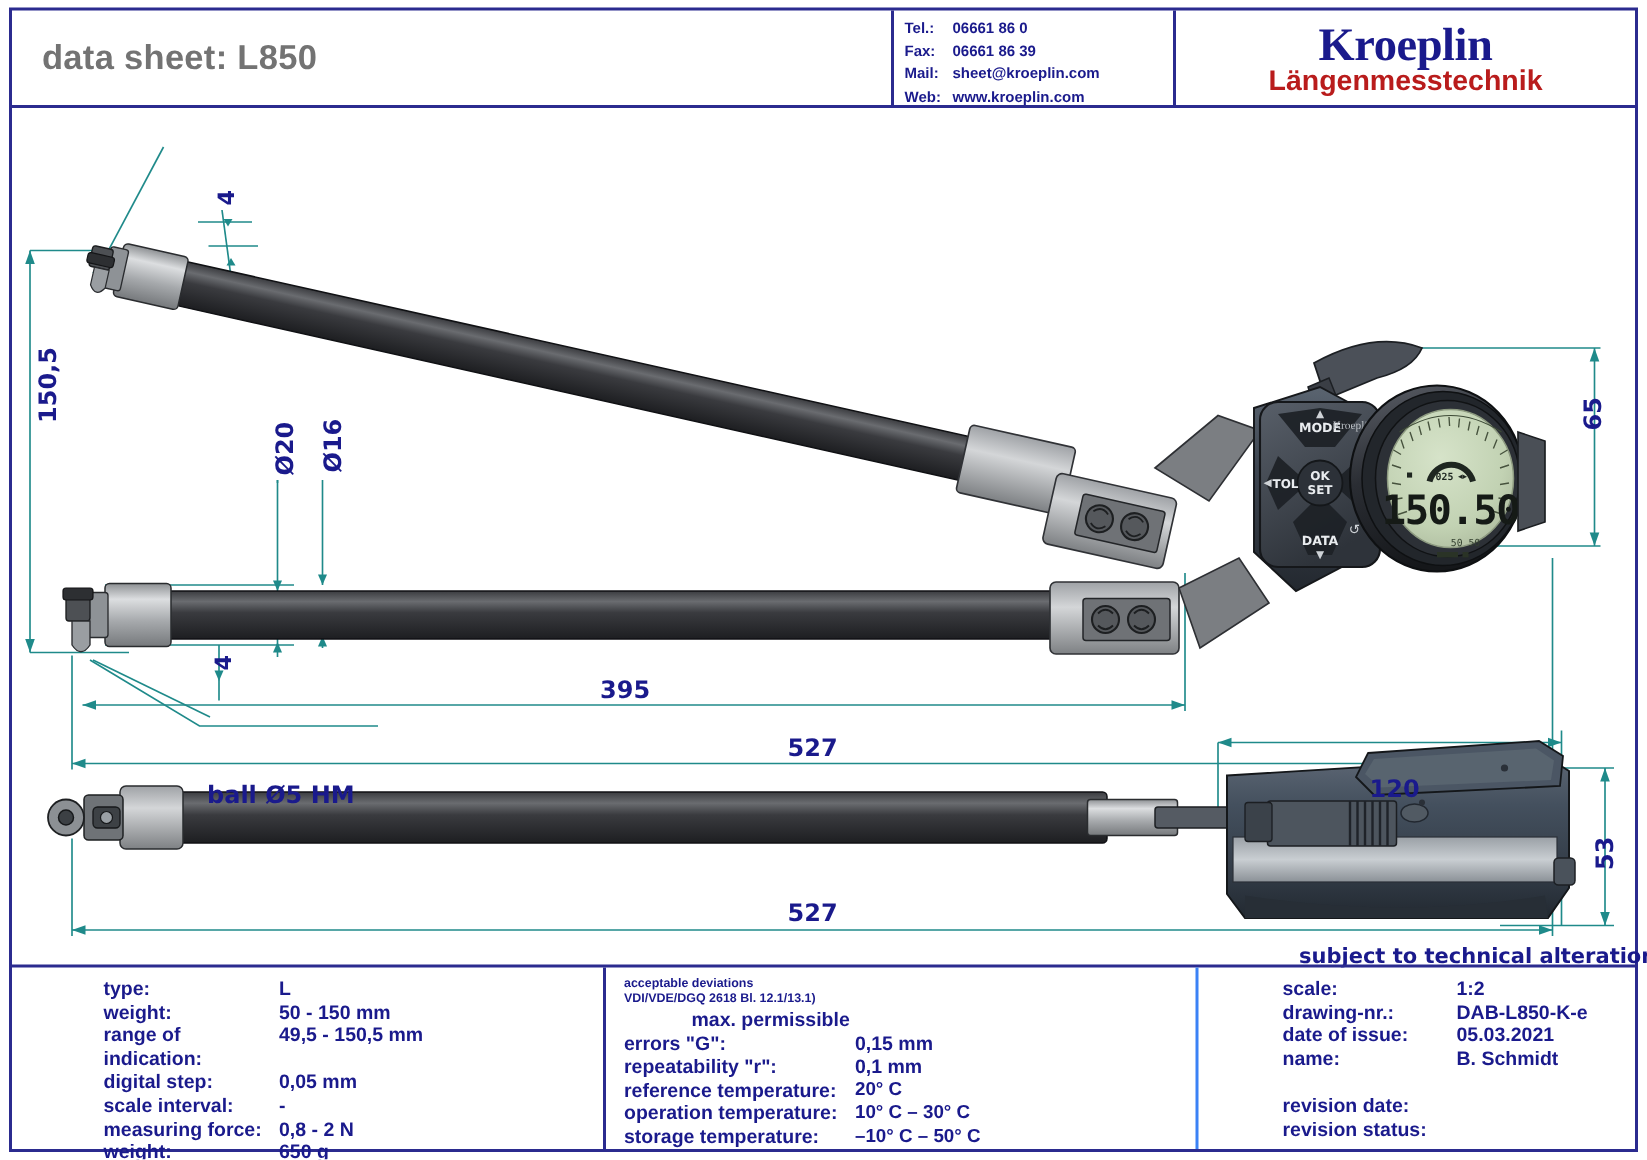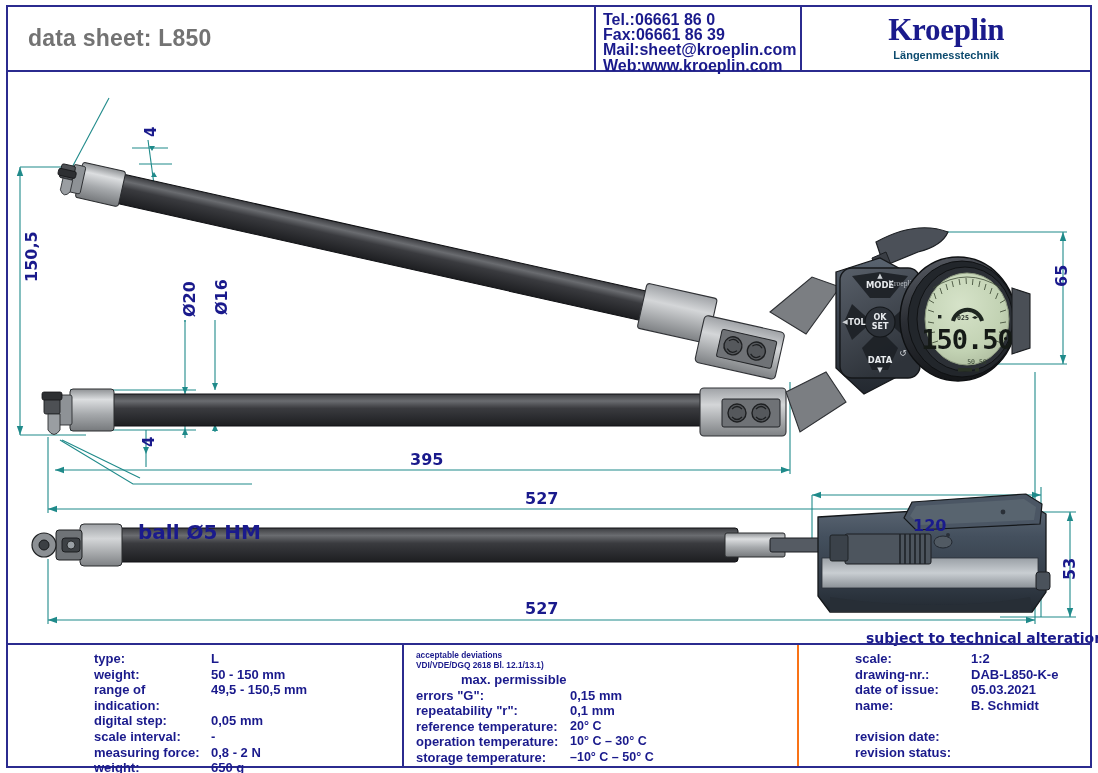--- a/index.html
+++ b/index.html
@@ -38,73 +38,73 @@
   .hdr-addr {
     flex: 0 0 152px;
     border-left: 2px solid #2b2b8f;
     padding: 5px 0 0 8px;
     font-size: 11.3px; font-weight: bold; color: #1a1a8c;
     line-height: 15.2px;
   }
   .hdr-contact {
     flex: 0 0 188px;
     border-left: 2px solid #2b2b8f;
-    padding: 5px 4px 0 7px;
-    font-size: 16px; font-weight: bold; color: #1a1a8c;
+    padding: 5px 16px 0 7px;
+    font-size: 10px; font-weight: bold; color: #1a1a8c;
     line-height: 15.2px;
   }
   .hdr-contact .ln { display: flex; }
   .hdr-contact .k { flex: 0 0 32px; }
   .hdr-logo {
     flex: 1 1 auto;
     border-left: 2px solid #2b2b8f;
     display: flex; flex-direction: column;
     align-items: center; justify-content: center;
   }
   .logo-main {
     font-family: "Liberation Serif", serif;
     font-size: 31px; font-weight: bold; color: #1a1a8c;
     line-height: 31px; letter-spacing: -0.3px;
   }
   .logo-sub {
-    font-size: 11px; font-weight: bold; color: #0c4a6e;
+    font-size: 19px; font-weight: bold; color: #b91c1c;
     line-height: 18px; margin-top: 1px;
   }
   
   .drawing { position: absolute; left: 0; top: 72px; width: 1098px; height: 565px; }
   .dimtxt {
     position: absolute;
     color: #1a1a8c; font-weight: bold;
     font-size: 16px;
     white-space: nowrap;
     font-family: "DejaVu Sans", sans-serif;
   }
   .dimtxt.rot { transform-origin: 0 0; transform: rotate(-90deg); }
   .note {
     position: absolute;
-    color: #1a1a8c; font-weight: bold; font-size: 20px;
+    color: #1a1a8c; font-weight: bold; font-size: 16px;
     white-space: nowrap; font-family: "DejaVu Sans", sans-serif;
   }
   .alter {
     position: absolute;
     color: #1a1a8c; font-weight: bold; font-size: 14px;
     white-space: nowrap; font-family: "DejaVu Sans", sans-serif;
   }
   
   .spec {
     position: absolute;
     left: 8px; top: 643px;
     width: 1082px; height: 123px;
     border-top: 2px solid #2b2b8f;
     display: flex;
   }
   .col { position: relative; height: 100%; }
-  .col-a { flex: 0 0 394px; padding: 6px 0 0 86px; }
+  .col-a { flex: 0 0 394px; padding: 6px 0 0 61px; }
   .col-b { flex: 0 0 395px; border-left: 2px solid #2b2b8f; padding: 5px 0 0 12px; }
-  .col-c { flex: 1 1 auto; border-left: 2px solid #f97316; padding: 6px 0 0 56px; }
+  .col-c { flex: 1 1 auto; border-left: 2px solid #3b82f6; padding: 6px 0 0 56px; }
   .row { display: flex; line-height: 15.6px; }
   .row .lbl { font-size: 13px; font-weight: bold; color: #1a1a8c; }
   .row .val { font-size: 13px; font-weight: bold; color: #1a1a8c; }
   .col-a .lbl { flex: 0 0 117px; }
   .col-b .lbl { flex: 0 0 154px; }
   .col-c .lbl { flex: 0 0 116px; }
   .tiny { font-size: 8.3px; font-weight: bold; color: #1a1a8c; line-height: 10px; }
   .temp { font-family: Liberation Sans, sans-serif; font-size: 12.5px; font-weight: bold; color: #1a1a8c; }
   .gap { height: 16px; }
 </style>
@@ -406,21 +406,21 @@
         <path d="M830 525 q105 16 200 0 L1032 540 L830 540 z" fill="#272e36" stroke="none"></path>
       </g>
     </svg>
 
     
     <div class="dimtxt rot" style="left:22px; top:210px;">150,5</div>
     <div class="dimtxt rot" style="left:142px; top:65px; font-size:15px;">4</div>
     <div class="dimtxt rot" style="left:180px; top:245px;">Ø20</div>
     <div class="dimtxt rot" style="left:212px; top:243px;">Ø16</div>
     <div class="dimtxt rot" style="left:140px; top:375px; font-size:15px;">4</div>
-    <div class="dimtxt" style="left:410px; top:378px;">395</div>
+    <div class="dimtxt" style="left:400px; top:378px;">395</div>
     <div class="dimtxt" style="left:525px; top:417px;">527</div>
     <div class="dimtxt rot" style="left:1052px; top:215px;">65</div>
     
     
     <div class="note" style="left:138px; top:448px;">ball  Ø5 HM</div>
     <div class="dimtxt" style="left:913px; top:400px;margin-top:44px;">120</div>
     <div class="dimtxt rot" style="left:1060px; top:508px;">53</div>
     <div class="dimtxt" style="left:525px; top:527px;">527</div>
     <div class="alter" style="left:866px; top:558px;">subject to technical alterations</div>
   </div>

